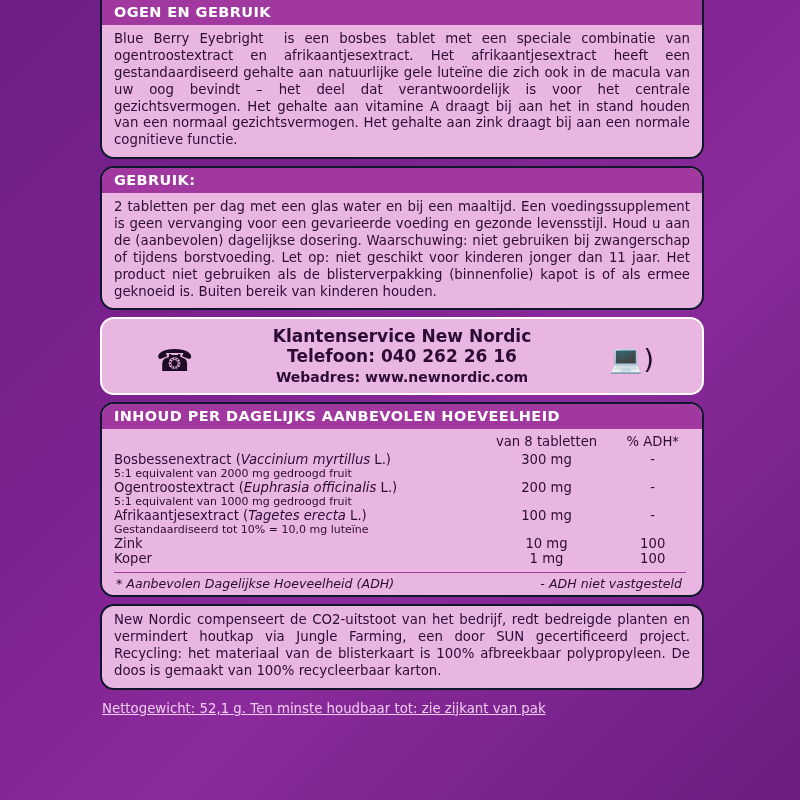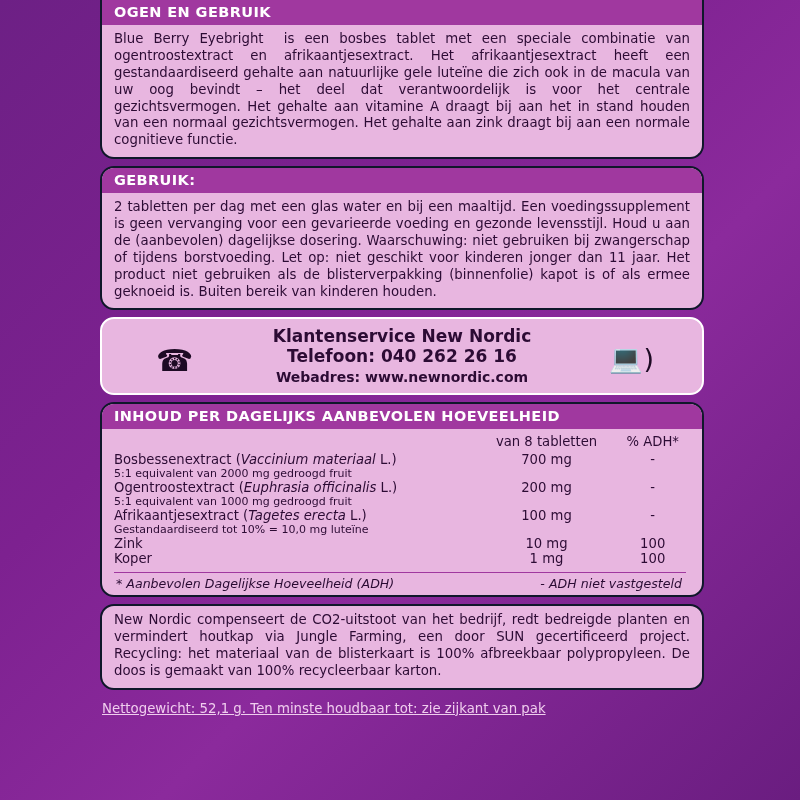--- a/index.html
+++ b/index.html
@@ -125,22 +125,22 @@
       <table>
         <tbody>
           <tr class="thead">
             <td class="col-name"></td>
             <td class="col-amt">van 8 tabletten</td>
             <td class="col-adh">% ADH*</td>
           </tr>
         </tbody>
         <tbody id="nutrition-rows">
             <tr>
-              <td class="col-name">Bosbessenextract (<i>Vaccinium materiaal</i> L.)</td>
-              <td class="col-amt">700 mg</td>
+              <td class="col-name">Bosbessenextract (<i>Vaccinium myrtillus</i> L.)</td>
+              <td class="col-amt">300 mg</td>
               <td class="col-adh">-</td>
             </tr>
             <tr>
               <td class="col-name sub">5:1 equivalent van 2000 mg gedroogd fruit</td>
               <td class="col-amt"></td>
               <td class="col-adh"></td>
             </tr>
             <tr>
               <td class="col-name">Ogentroostextract (<i>Euphrasia officinalis</i> L.)</td>
               <td class="col-amt">200 mg</td>

